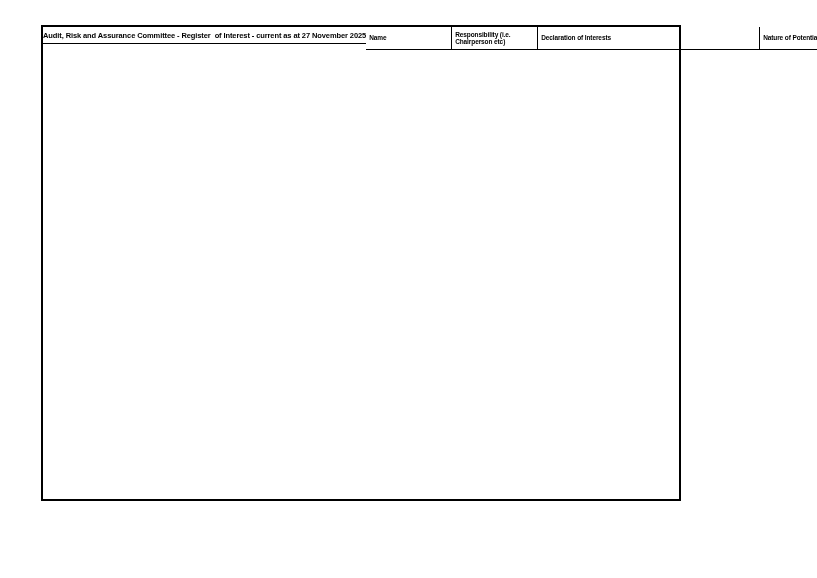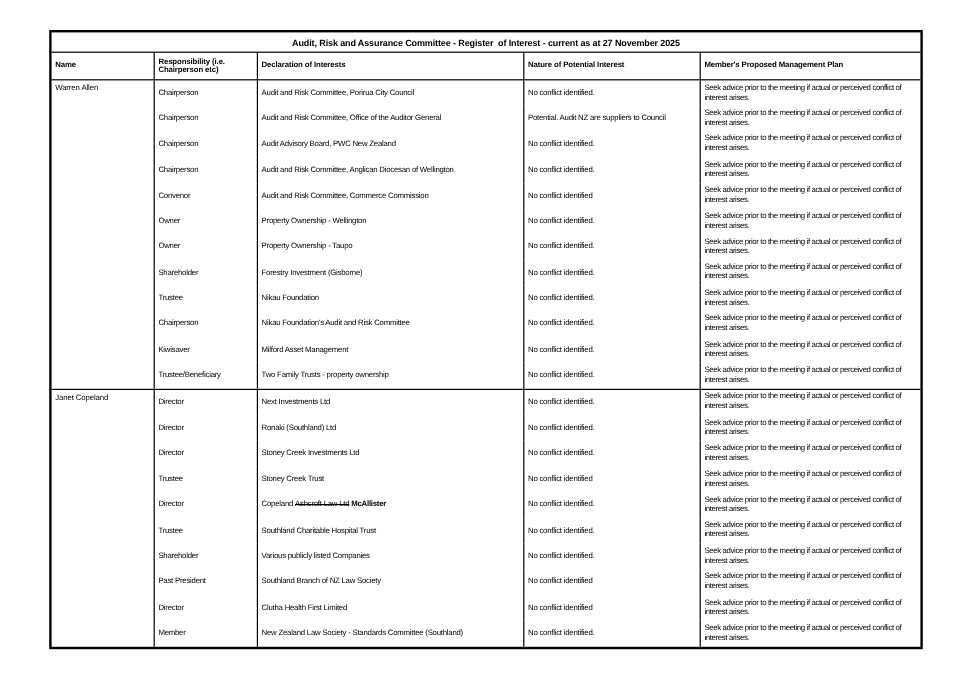--- a/index.html
+++ b/index.html
@@ -2,23 +2,23 @@
 <html><head>
 <meta charset="utf-8">
 <style>
   html,body{margin:0;padding:0;}
   body{
     width:817px;height:578px;background:#ffffff;position:relative;
     font-family:"Liberation Sans",sans-serif;color:#000;
     -webkit-font-smoothing:antialiased;
   }
   .register-table{
-    position:absolute;left:41px;top:25px;width:728px;
+    position:absolute;left:41px;top:25px;width:640px;
     border:2px solid #000;box-sizing:border-box;background:#fff;
-    display:flex;flex-direction:column;
+    display:flex;
   }
   .title-row{
     height:17px;flex:none;border-bottom:1px solid #000;box-sizing:border-box;
     display:flex;align-items:center;justify-content:center;
     font-weight:bold;font-size:7.5px;white-space:pre;letter-spacing:-0.1px;
   }
   .header-row{
     height:23px;flex:none;border-bottom:1px solid #000;box-sizing:border-box;
     display:flex;font-weight:bold;font-size:6.5px;
   }

